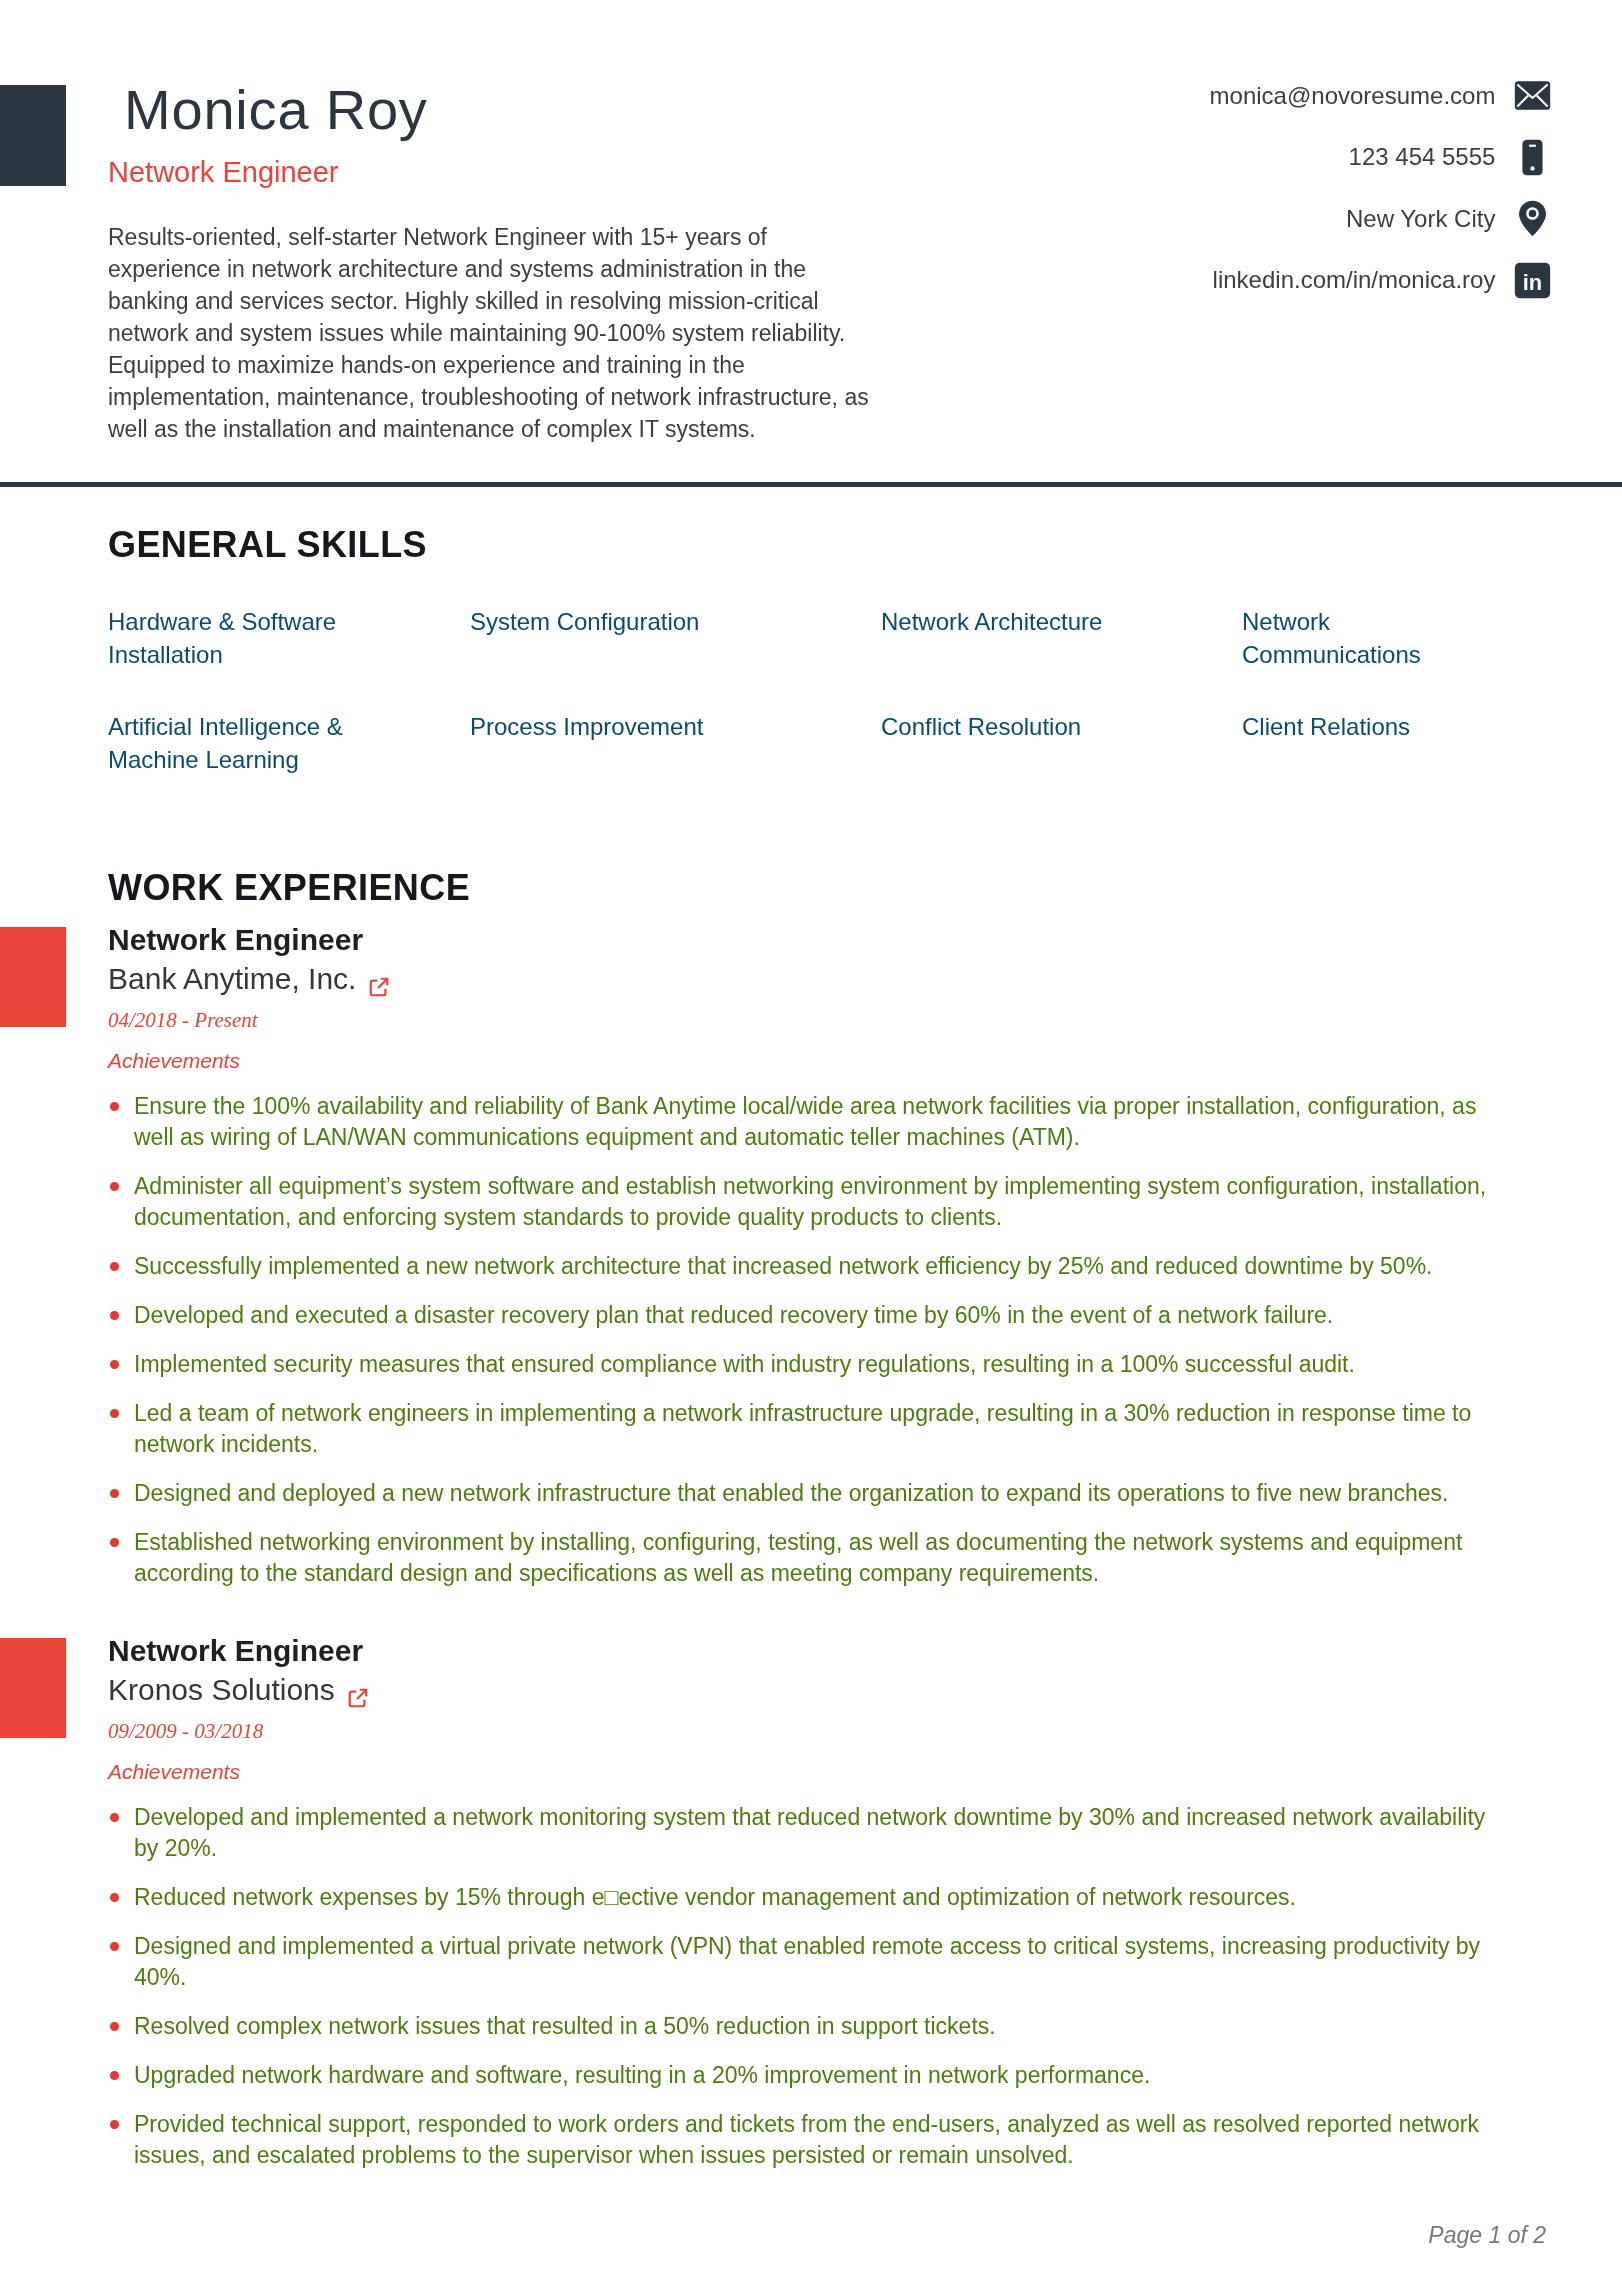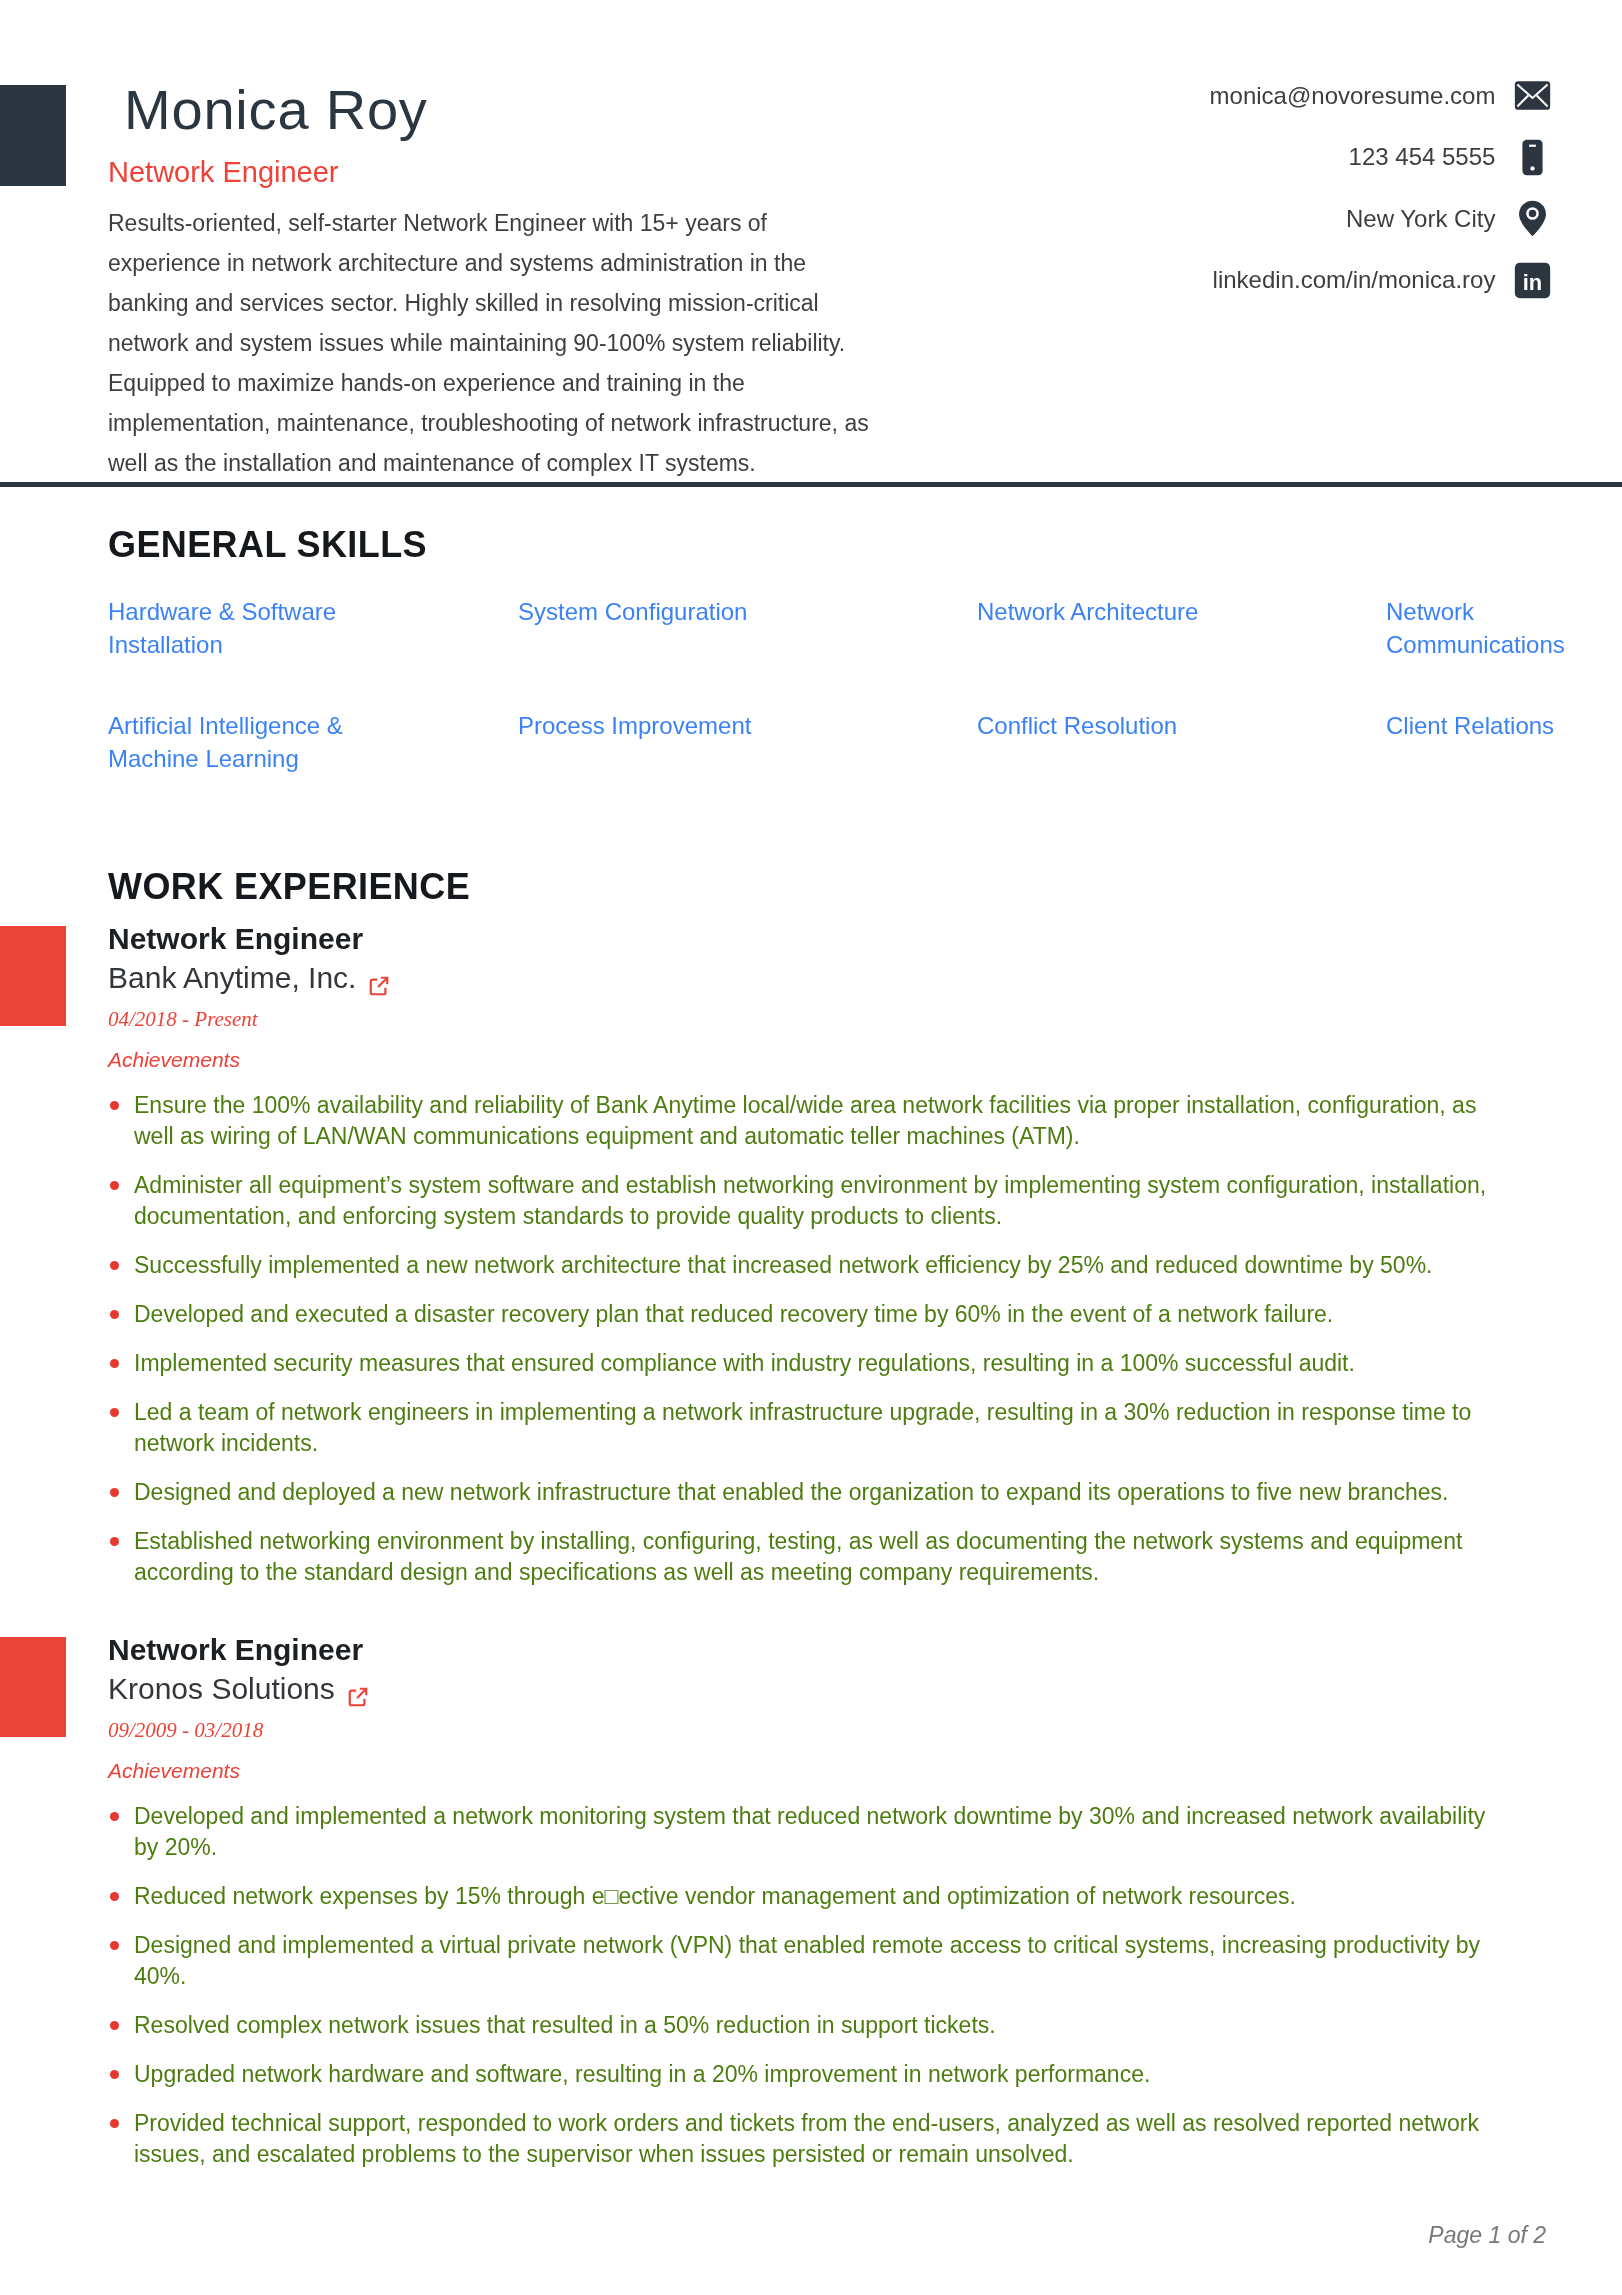--- a/index.html
+++ b/index.html
@@ -20,47 +20,47 @@
   .name{
     margin:16px;padding:63px 0 0 108px;
     font-size:56px;line-height:61px;font-weight:400;
     letter-spacing:0.8px;color:#2c3640;
   }
   .role{
     margin:8.4px 0 0 108px;
     font-size:29px;line-height:32px;color:#ee4237;
   }
   .summary{
-    margin:15px 0 0 108px;width:773px;
-    font-size:23px;line-height:40px;color:#3e3e3e;
+    margin:33px 0 0 108px;width:773px;
+    font-size:23px;line-height:32px;color:#3e3e3e;
   }
   .contact{
     position:absolute;top:61px;right:71px;
     display:flex;flex-direction:column;gap:24.5px;align-items:flex-end;
   }
   .contact-row{
     display:flex;align-items:center;gap:18.6px;
     font-size:24px;color:#3e3e3e;
   }
   .cicon{width:37px;height:37px;flex:0 0 37px;display:inline-block;}
   .cicon svg{display:block;}
   
   .separator{height:5px;background:#2c3640;}
   
   .section-title{
     margin:37px 0 0 108px;
     font-size:36px;line-height:41px;font-weight:800;
     color:#15181c;letter-spacing:0.4px;
   }
   .skills-grid{
-    margin:30px 110px 0 108px;
+    margin:40px 110px 0 108px;
     display:grid;
     grid-template-columns:362px 411px 361px auto;
     row-gap:39px;
-    font-size:24px;line-height:33px;color:#3b82f6;gap:48px;
+    font-size:24px;line-height:33px;color:#0c4a6e;
   }
   .skill{max-width:304px;}
   .work-title{margin-top:91px;}
   
   .job{position:relative;margin-top:12px;}
   .job-2{margin-top:42px;}
   .job-accent{
     position:absolute;left:0;top:6.8px;width:66px;height:100px;
     background:#ea4338;
   }

